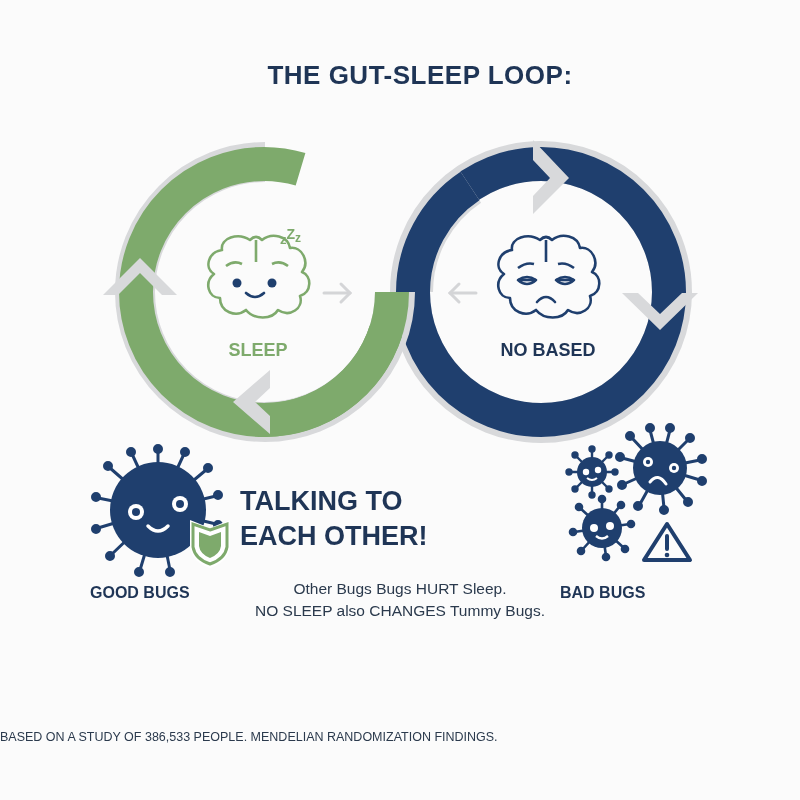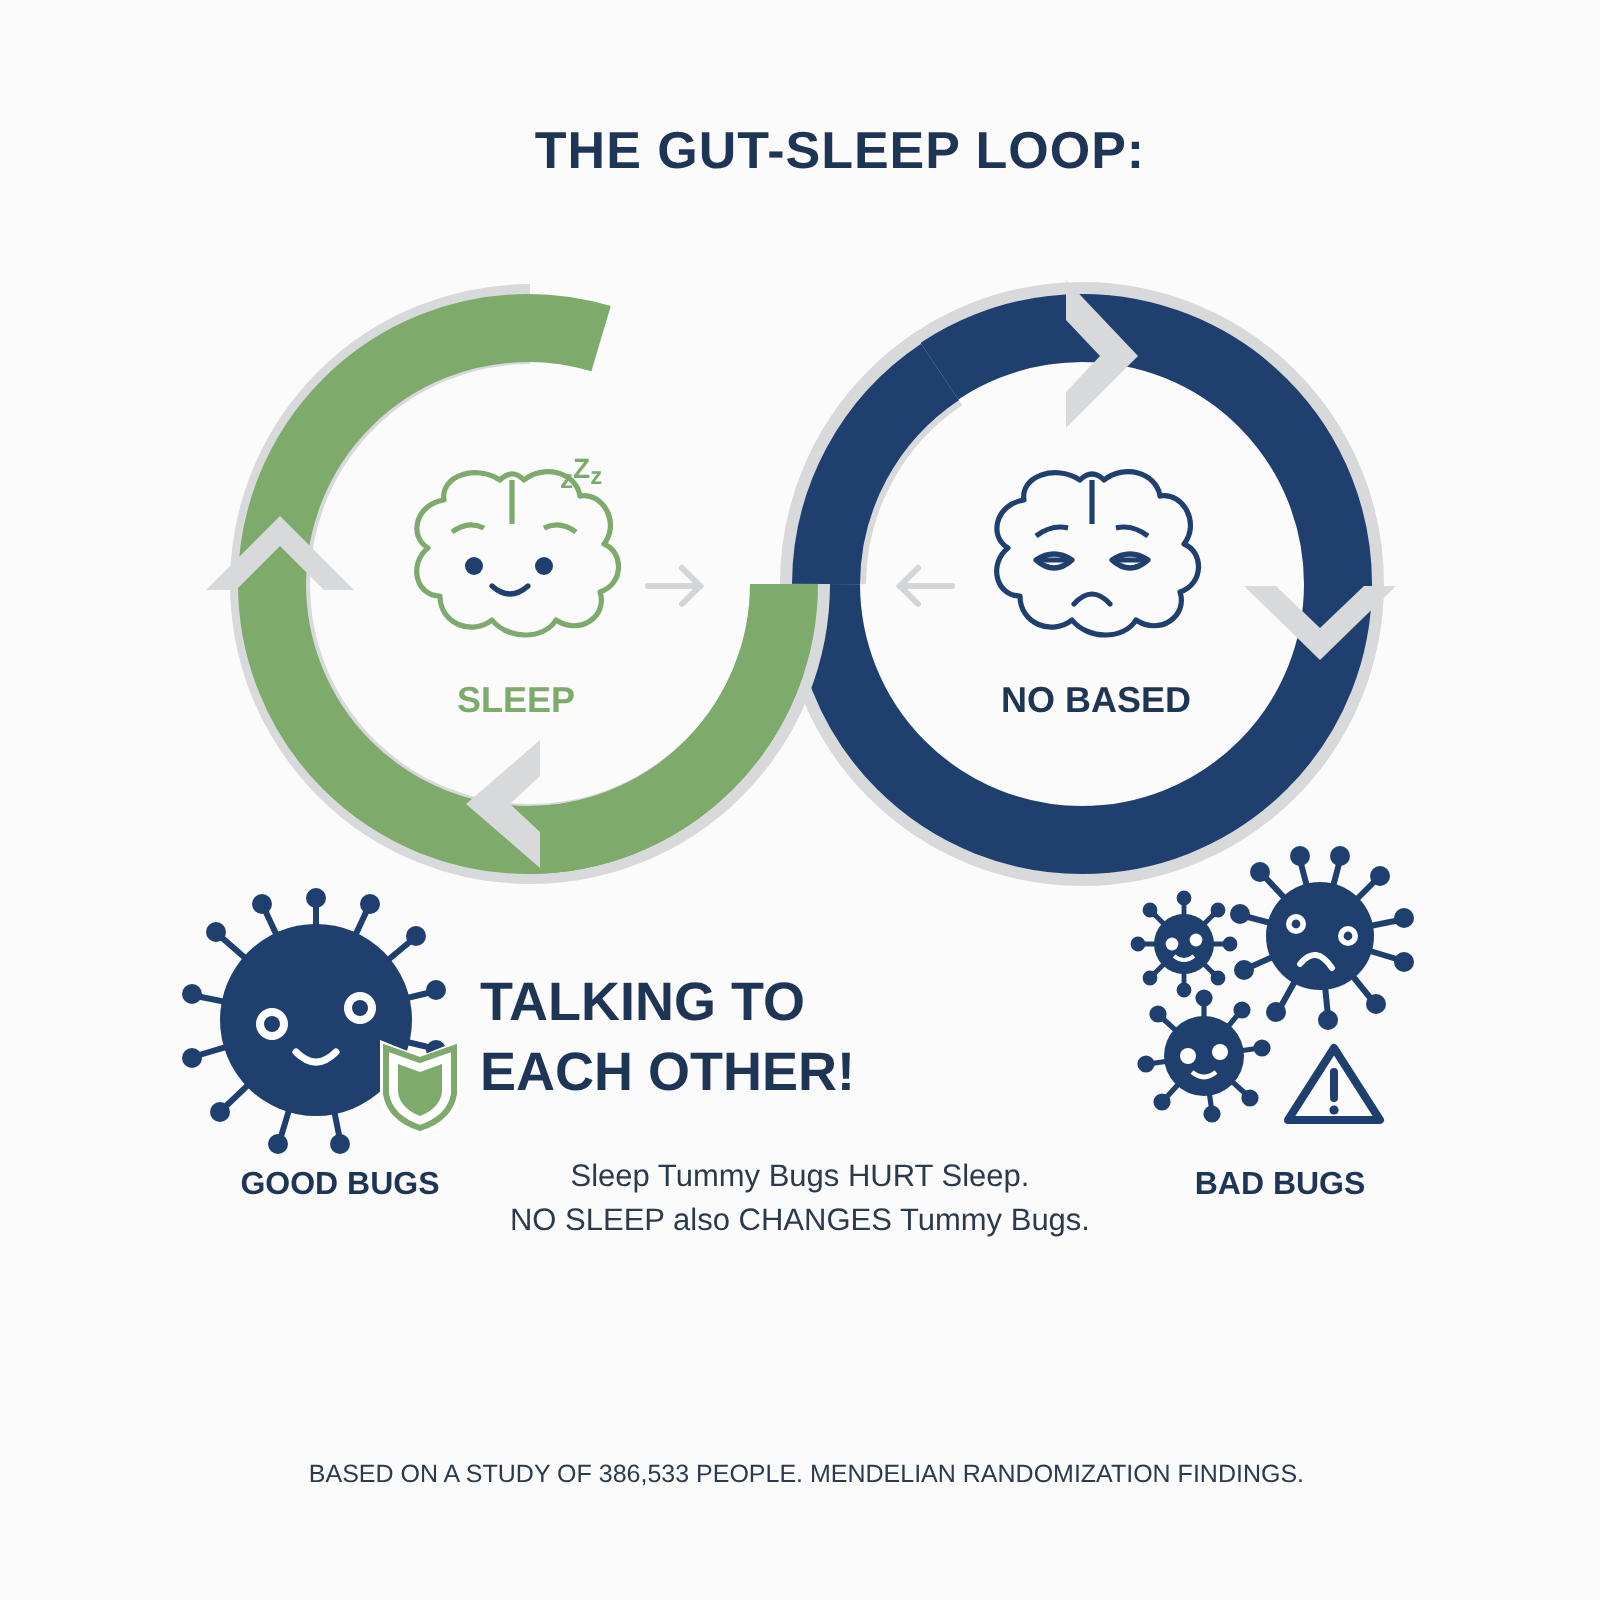--- a/index.html
+++ b/index.html
@@ -8,24 +8,24 @@
   .title { position:absolute; left:0; width:800px; text-align:center; top:58px;
            font-weight:700; font-size:26px; line-height:34px; color:#1f3556; letter-spacing:0.5px;margin-left:20px; }
   svg.loop { position:absolute; left:0; top:0; }
   .ring-label { position:absolute; font-weight:700; font-size:18px; text-align:center; width:160px; }
   .sleep-label { left:178px; top:340px; color:#7eaa6c; }
   .nosleep-label { left:468px; top:340px; color:#1f3556; }
   .center-head { position:absolute; left:240px; width:320px; top:484px; text-align:left;
                  font-weight:700; font-size:27px; line-height:35px; color:#1f3556; }
   .center-body { position:absolute; left:220px; width:360px; top:578px; text-align:center;
                  font-size:15.5px; line-height:22px; color:#2b3a4d; }
-  .bug-label { position:absolute; font-weight:700; font-size:16px; text-align:center; color:#1f3556; }
+  .bug-label { position:absolute; font-weight:700; font-size:16px; text-align:left; color:#1f3556; }
   .good-label { left:90px; width:160px; top:584px; }
   .bad-label { left:560px; width:160px; top:584px; }
-  .footer { position:absolute; left:0; width:652px; text-align:right; top:728px;
+  .footer { position:absolute; left:0; width:652px; text-align:left; top:728px;
             font-size:12.5px; line-height:19px; color:#2b3a4d; }
   .footer .l2 { font-size:14px; }
 </style>
 </head>
 <body>
 
 <div class="title">
   <div>THE GUT-SLEEP LOOP:</div>
 </div>
 
@@ -216,19 +216,19 @@
   </g>
 </svg>
 <div class="bug-label bad-label">BAD BUGS</div>
 
 <div class="center-head">
   <div>TALKING TO</div>
   <div>EACH OTHER!</div>
 </div>
 
 <div class="center-body">
-  <div>Sleep Tummy Bugs HURT Sleep.</div>
+  <div>Other Bugs Bugs HURT Sleep.</div>
   <div>NO SLEEP also CHANGES Tummy Bugs.</div>
 </div>
 
 <div class="footer">
   <div>BASED ON A STUDY OF 386,533 PEOPLE. MENDELIAN RANDOMIZATION FINDINGS.</div>
 </div>
 
 </body></html>

